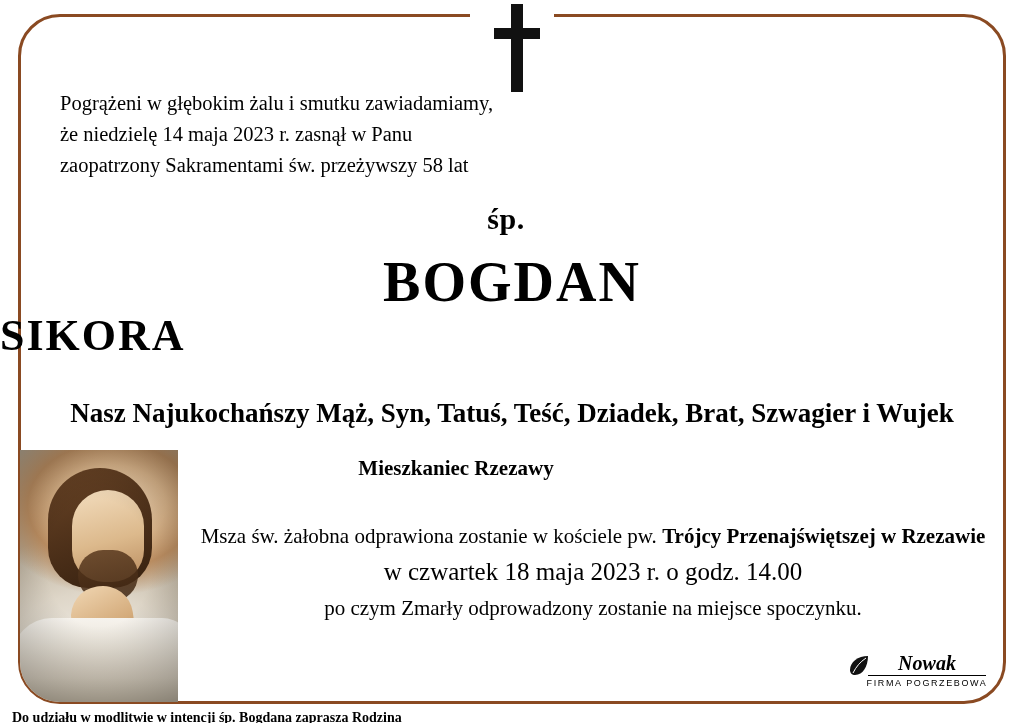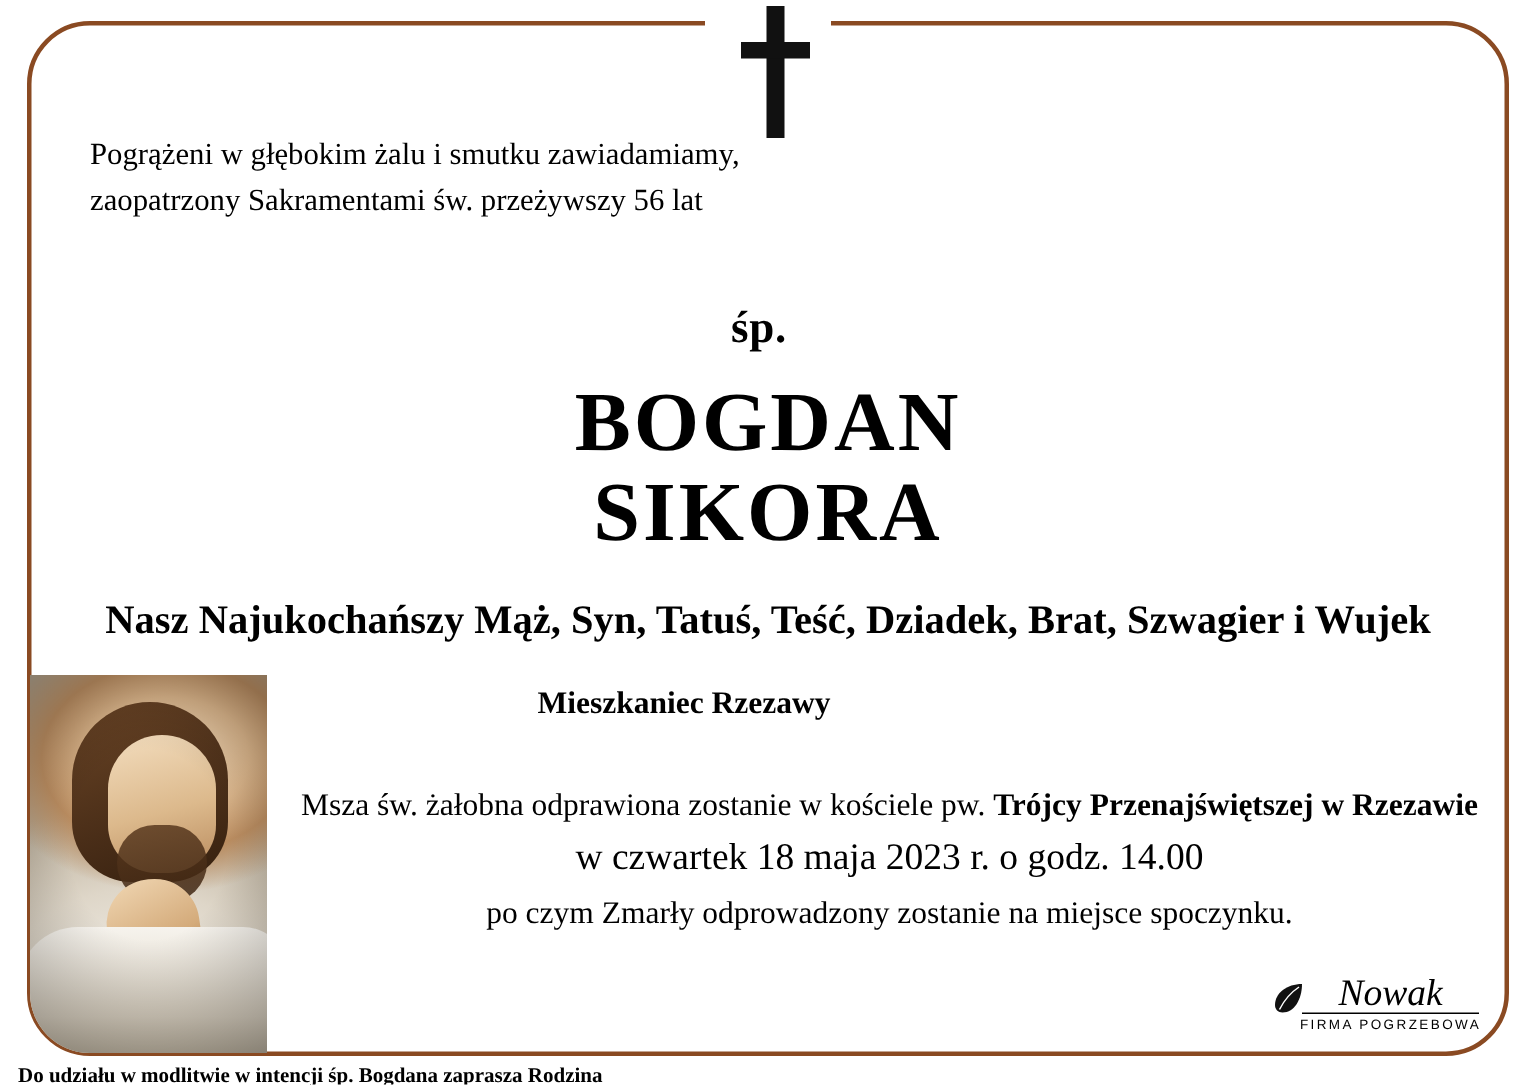--- a/index.html
+++ b/index.html
@@ -110,22 +110,21 @@
     font-size: 56px;
     font-weight: bold;
     letter-spacing: 2px;
   }
 
   .last-name {
     position: absolute;
     left: 0;
     top: 268px;
     width: 1024px;
-    text-align: center;
-    font-size: 56px;
+    font-size: 44px;
     font-weight: bold;
     letter-spacing: 2px;
   }
 
   .relations {
     position: absolute;
     left: 0;
     top: 356px;
     width: 1024px;
     text-align: center;
@@ -241,22 +240,22 @@
     position: absolute;
     left: 862px;
     top: 652px;
     width: 130px;
     height: 42px;
     text-align: center;
   }
   .logo .logo-name {
     font-family: "Liberation Serif", serif;
     font-style: italic;
-    font-size: 25px;
-    font-weight: normal;
+    font-size: 20px;
+    font-weight: bold;
     line-height: 22px;
     text-align: center;
   }
   .logo .logo-sub {
     font-family: "Liberation Sans", sans-serif;
     font-size: 9px;
     letter-spacing: 1.6px;
     line-height: 11px;
   }
   .logo .logo-rule {
@@ -295,21 +294,22 @@
 
   <div class="cross">
     <div class="bar-v"></div>
     <div class="bar-h"></div>
   </div>
 
   <div class="content">
 
     <div class="intro">
       <div>Pogrążeni w głębokim żalu i smutku zawiadamiamy,</div>
-      <div>zaopatrzony Sakramentami św. przeżywszy 56 lat</div>
+      <div>że niedzielę 14 maja 2023 r. zasnął w Panu</div>
+      <div>zaopatrzony Sakramentami św. przeżywszy 58 lat</div>
     </div>
 
     <div class="sp">śp.</div>
 
     <div class="first-name">BOGDAN</div>
     <div class="last-name">SIKORA</div>
 
     <div class="relations">Nasz Najukochańszy Mąż, Syn, Tatuś, Teść, Dziadek, Brat, Szwagier i Wujek</div>
     <div class="residence">Mieszkaniec Rzezawy</div>
 

